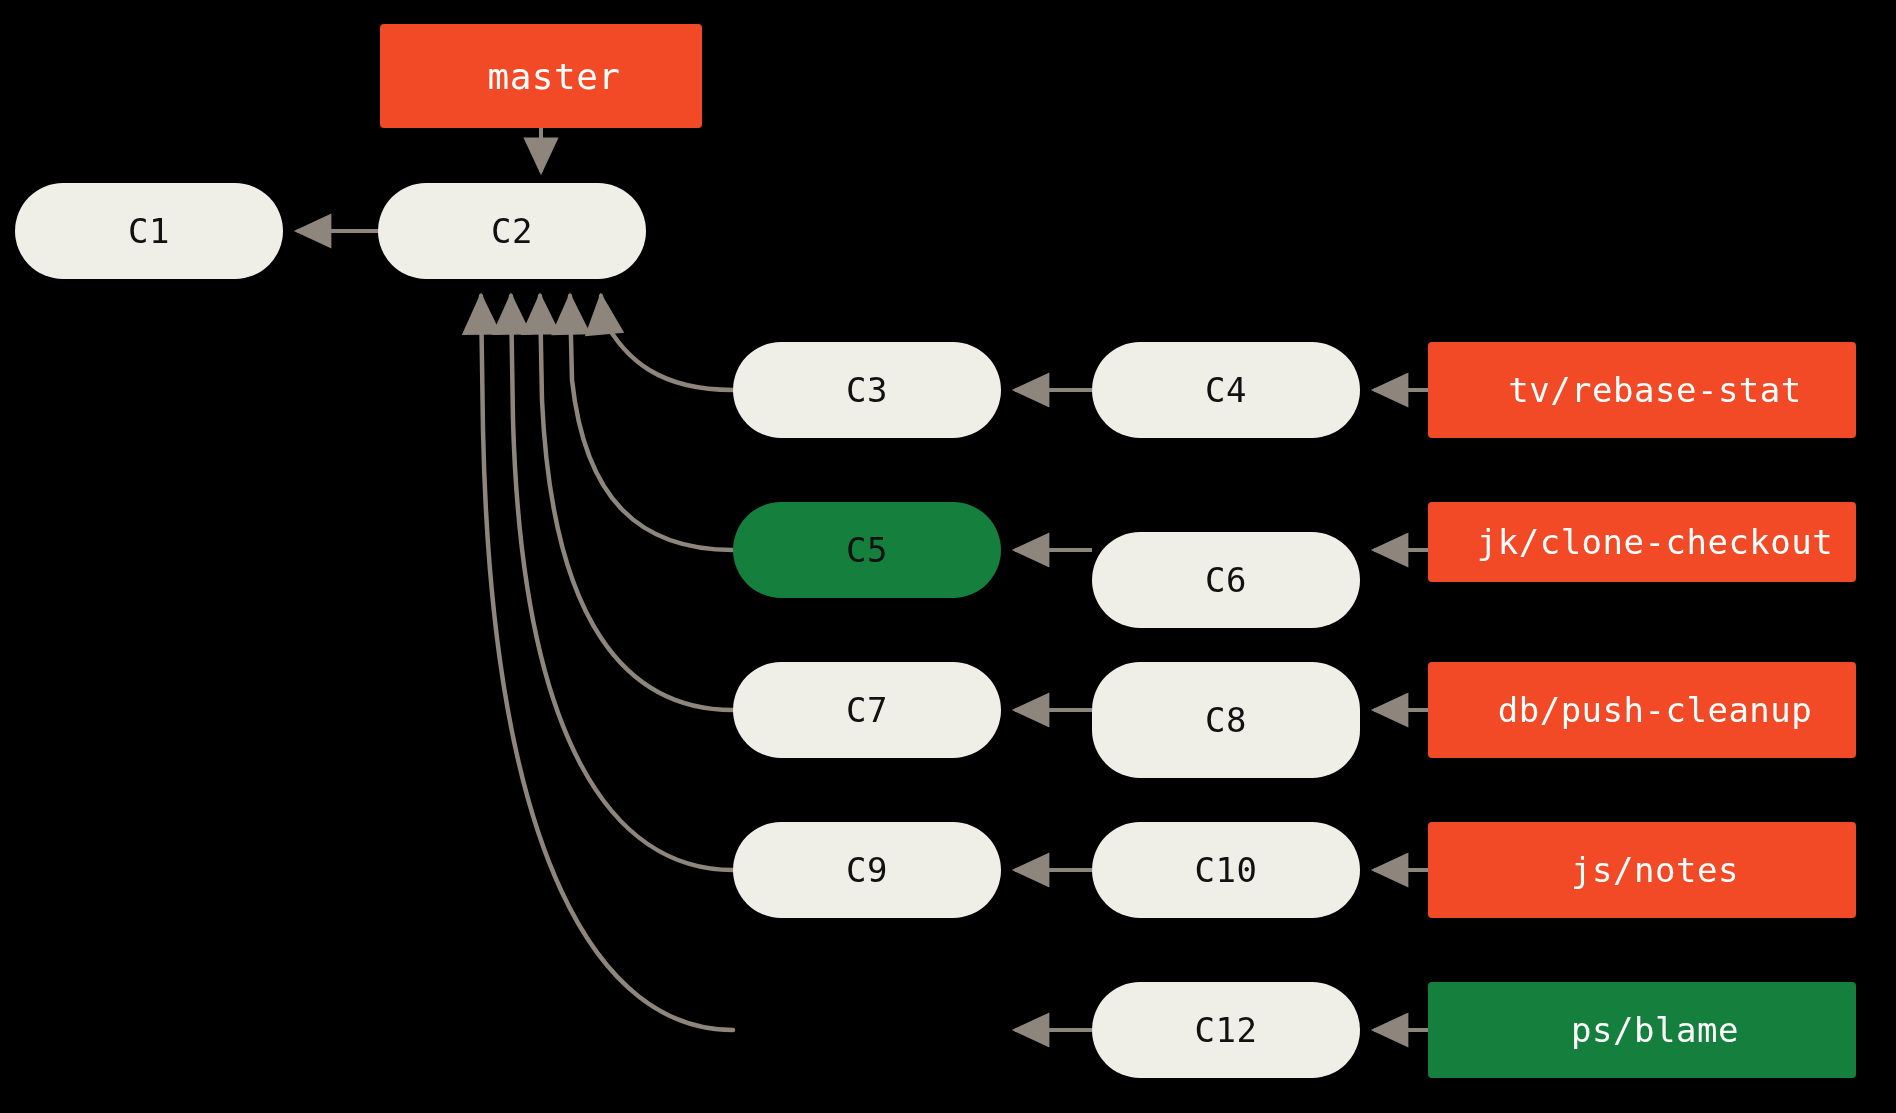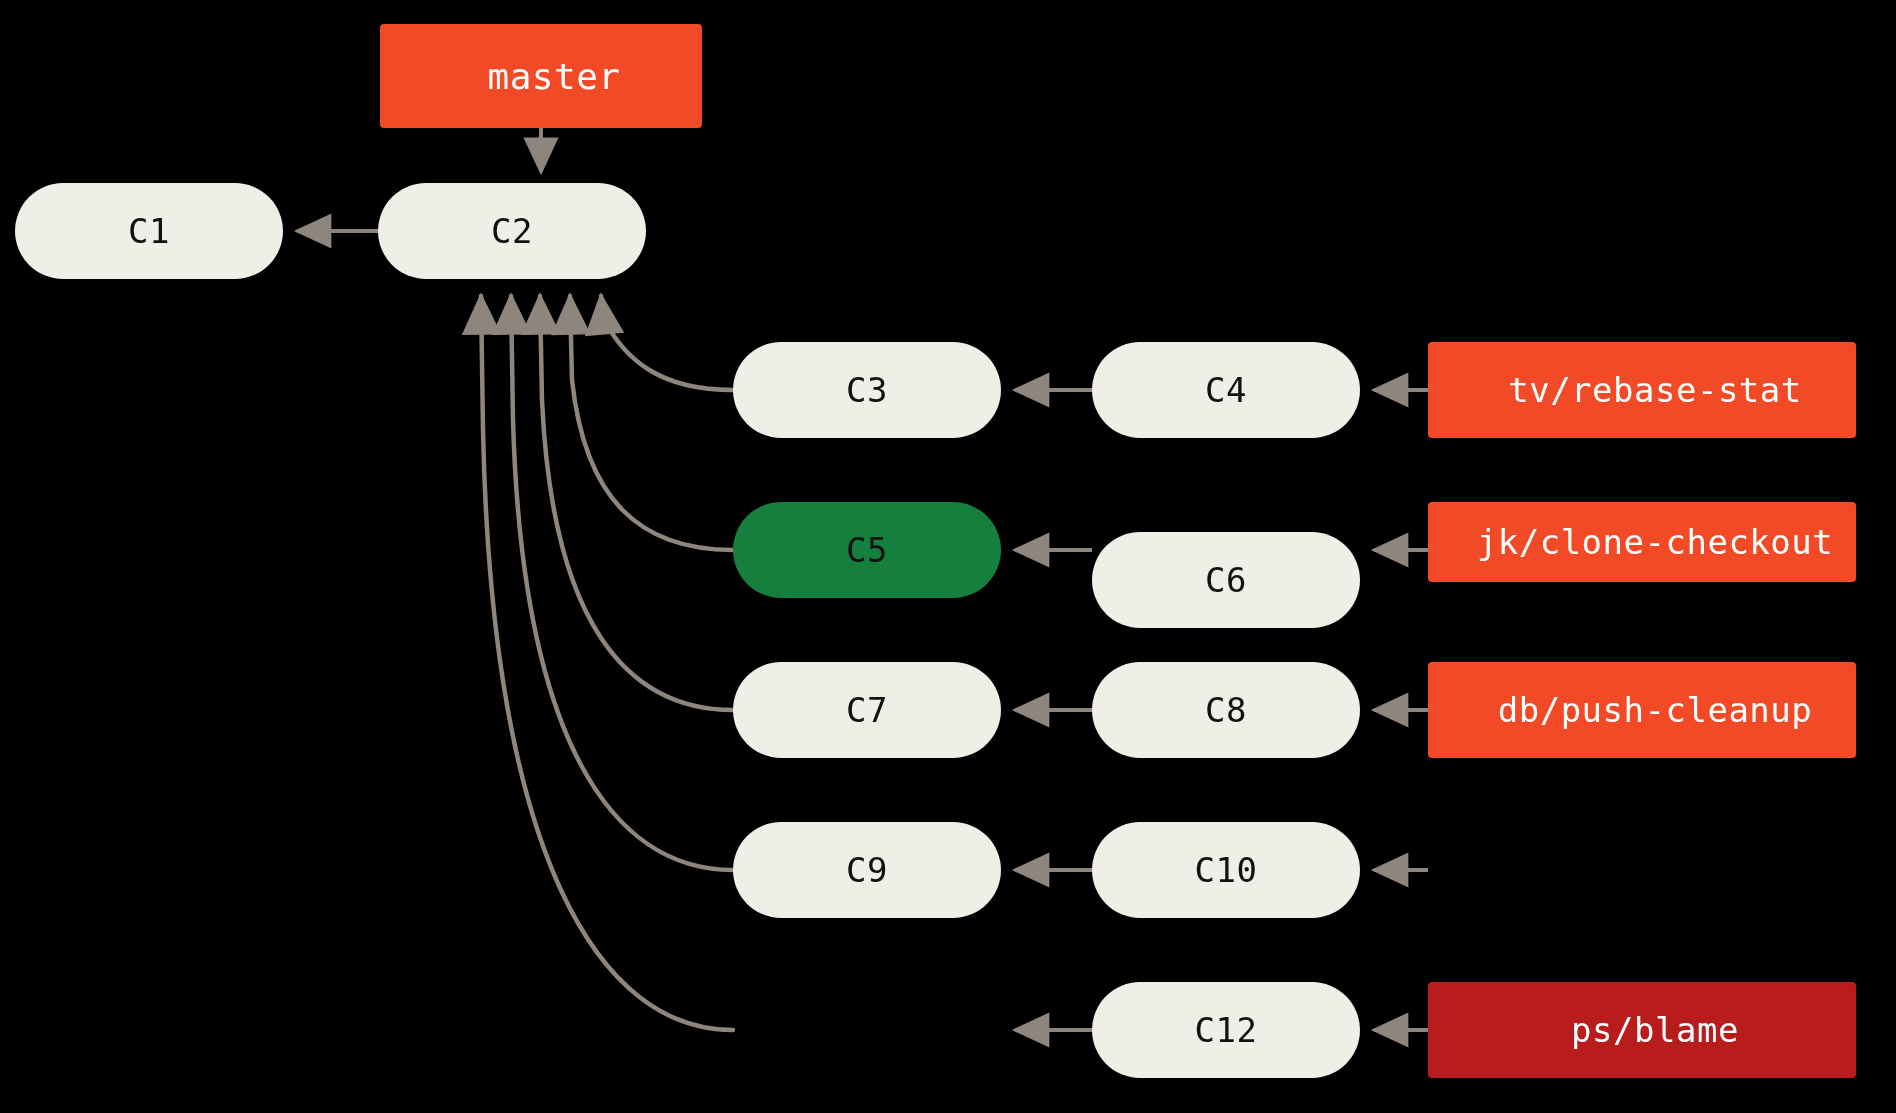--- a/index.html
+++ b/index.html
@@ -138,21 +138,21 @@
     </div>
   <div class="node" style="left: 733px; top: 502px; width: 268px; height: 96px; background: #15803d; color: rgb(17, 17, 17);">
       <span>C5</span>
     </div>
   <div class="node" style="left: 1092px; top: 502px; width: 268px; height: 96px; background: rgb(239, 238, 231); color: rgb(17, 17, 17); margin-top: 30px;">
       <span>C6</span>
     </div>
   <div class="node" style="left: 733px; top: 662px; width: 268px; height: 96px; background: rgb(239, 238, 231); color: rgb(17, 17, 17);">
       <span>C7</span>
     </div>
-  <div class="node" style="left: 1092px; top: 662px; width: 268px; height: 96px; background: rgb(239, 238, 231); color: rgb(17, 17, 17);">
+  <div class="node" style="left: 1092px; top: 662px; width: 268px; height: 116px; background: rgb(239, 238, 231); color: rgb(17, 17, 17);">
       <span>C8</span>
     </div>
   <div class="node" style="left: 733px; top: 822px; width: 268px; height: 96px; background: rgb(239, 238, 231); color: rgb(17, 17, 17);">
       <span>C9</span>
     </div>
   <div class="node" style="left: 1092px; top: 822px; width: 268px; height: 96px; background: rgb(239, 238, 231); color: rgb(17, 17, 17);">
       <span>C10</span>
     </div>
   <div class="node" style="left: 1092px; top: 982px; width: 268px; height: 96px; background: rgb(239, 238, 231); color: rgb(17, 17, 17);">
       <span>C12</span>
@@ -163,17 +163,20 @@
     </div>
   <div class="branch" style="left: 1428px; top: 342px; width: 428px; height: 96px; background: rgb(242, 74, 38); color: rgb(255, 255, 255);">
       <span>tv/rebase-stat</span>
     </div>
   <div class="branch" style="left: 1428px; top: 502px; width: 428px; height: 80px; background: rgb(242, 74, 38); color: rgb(255, 255, 255);">
       <span>jk/clone-checkout</span>
     </div>
   <div class="branch" style="left: 1428px; top: 662px; width: 428px; height: 96px; background: rgb(242, 74, 38); color: rgb(255, 255, 255);">
       <span>db/push-cleanup</span>
     </div>
-  <div class="branch" style="left: 1428px; top: 982px; width: 428px; height: 96px; background: #b91c1c; color: rgb(255, 255, 255); align-items: center;">
+  <div class="branch" style="left: 1428px; top: 822px; width: 428px; height: 96px; background: rgb(242, 74, 38); color: rgb(255, 255, 255);">
+      <span>js/notes</span>
+    </div>
+  <div class="branch" style="left: 1428px; top: 982px; width: 428px; height: 96px; background: #15803d; color: rgb(255, 255, 255); align-items: center;">
       <span>ps/blame</span>
     </div>
 
 </div>
 
 </body></html>

